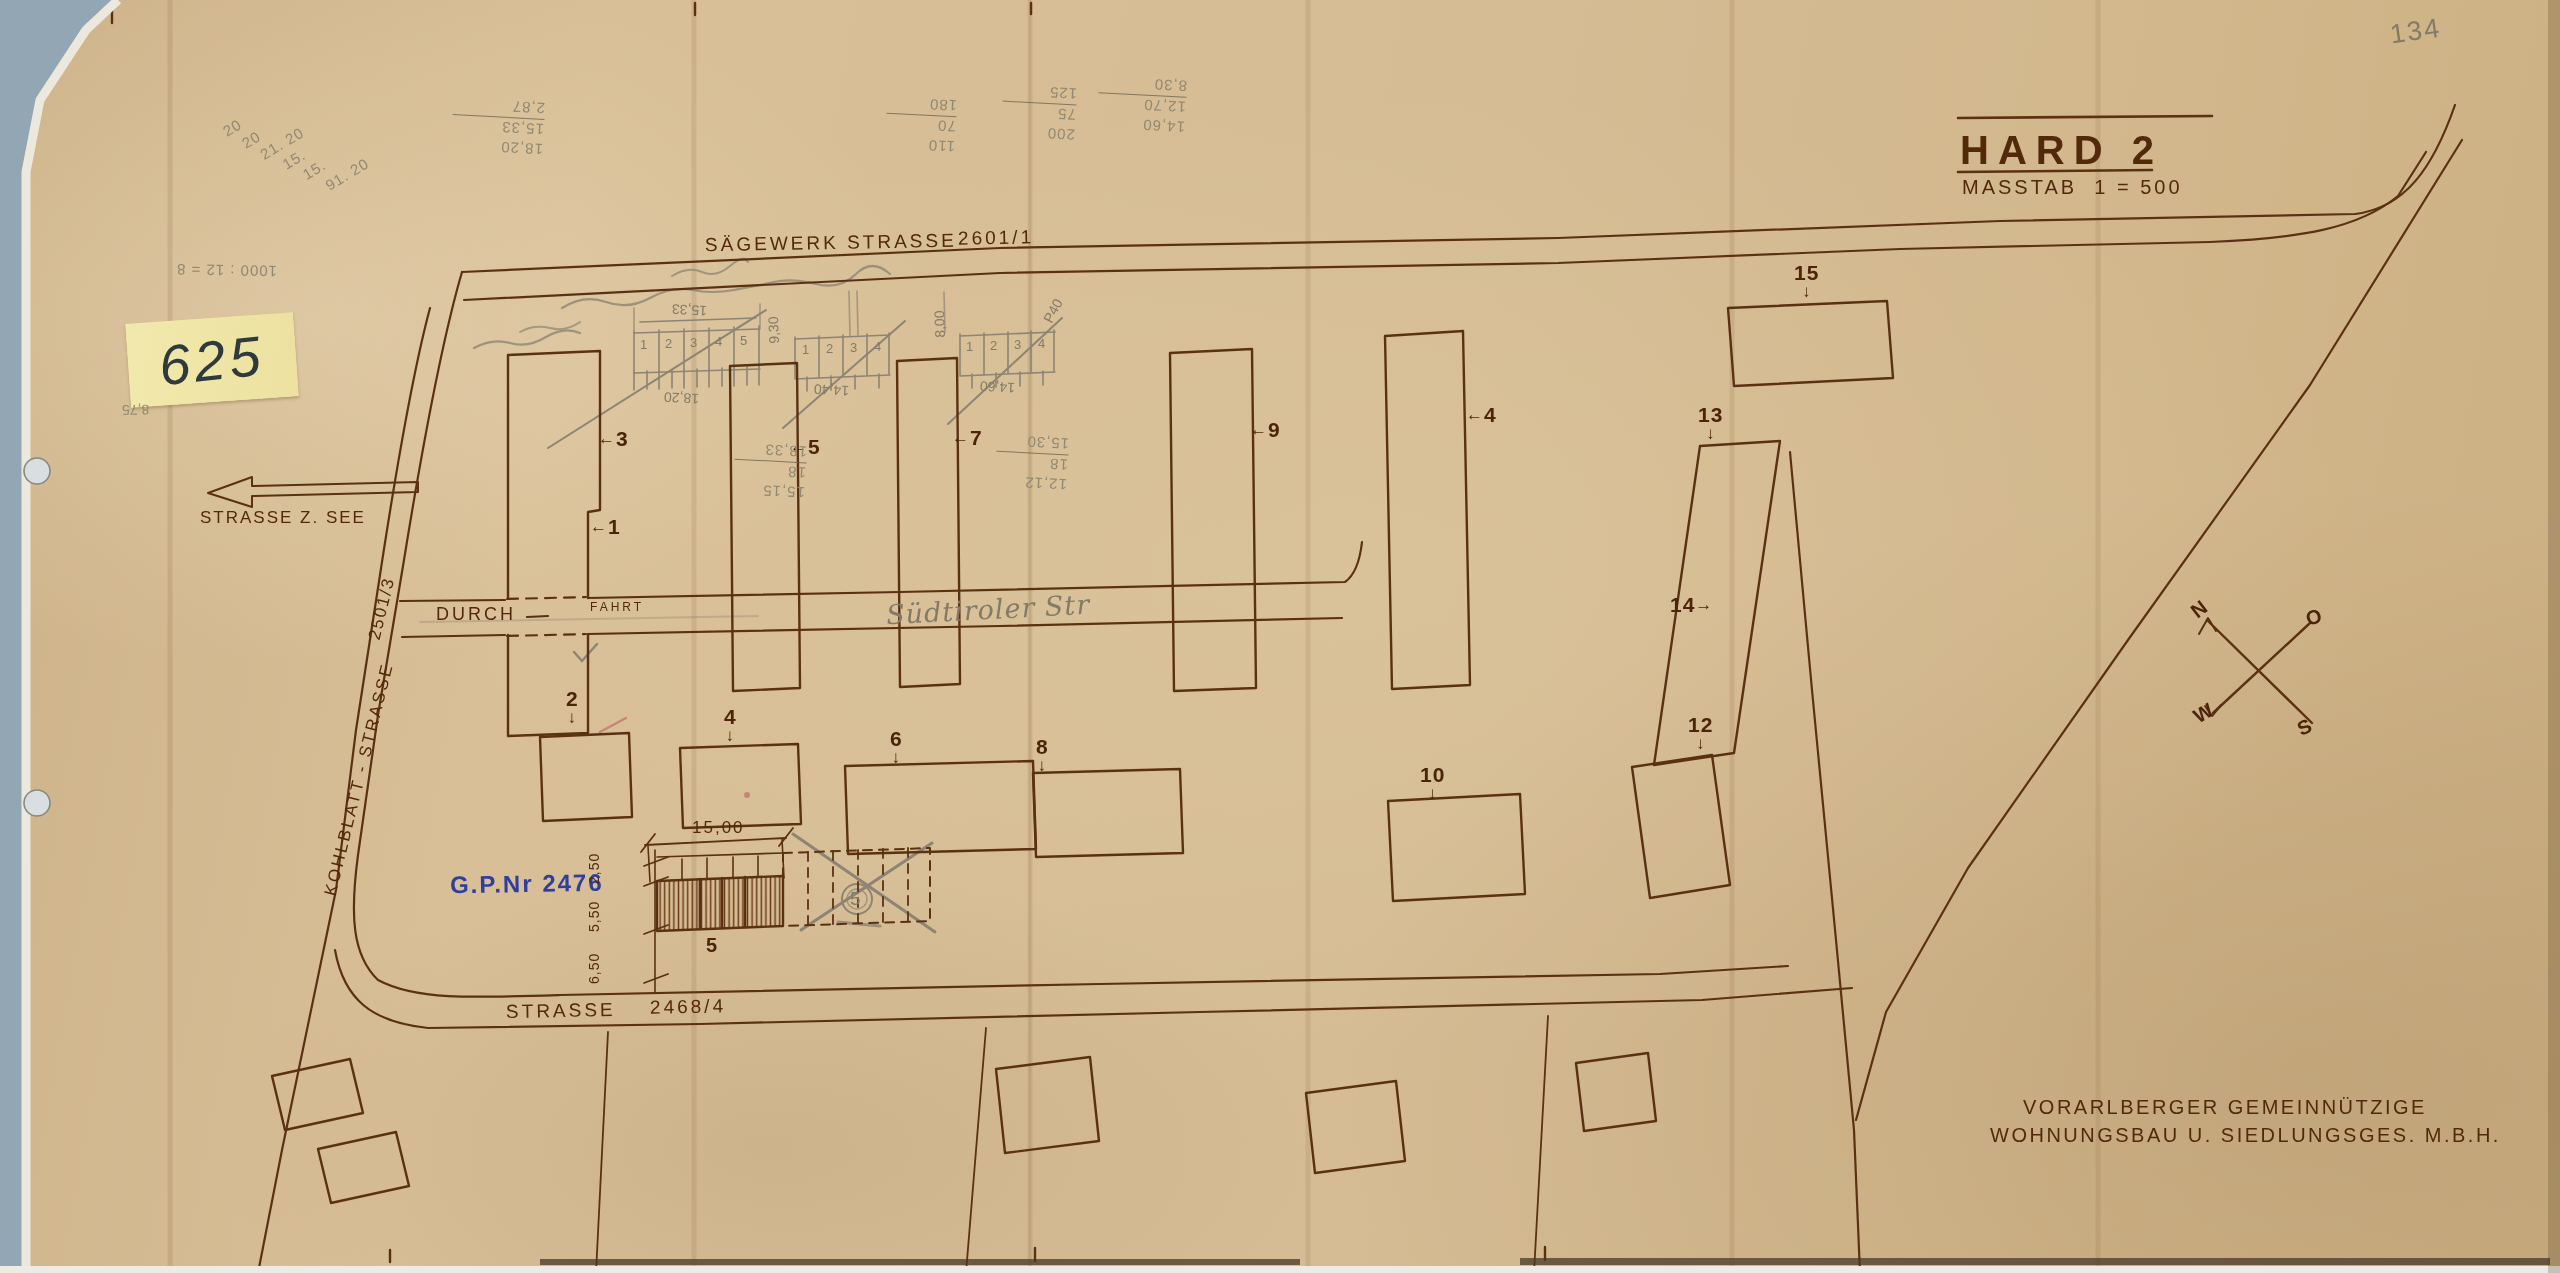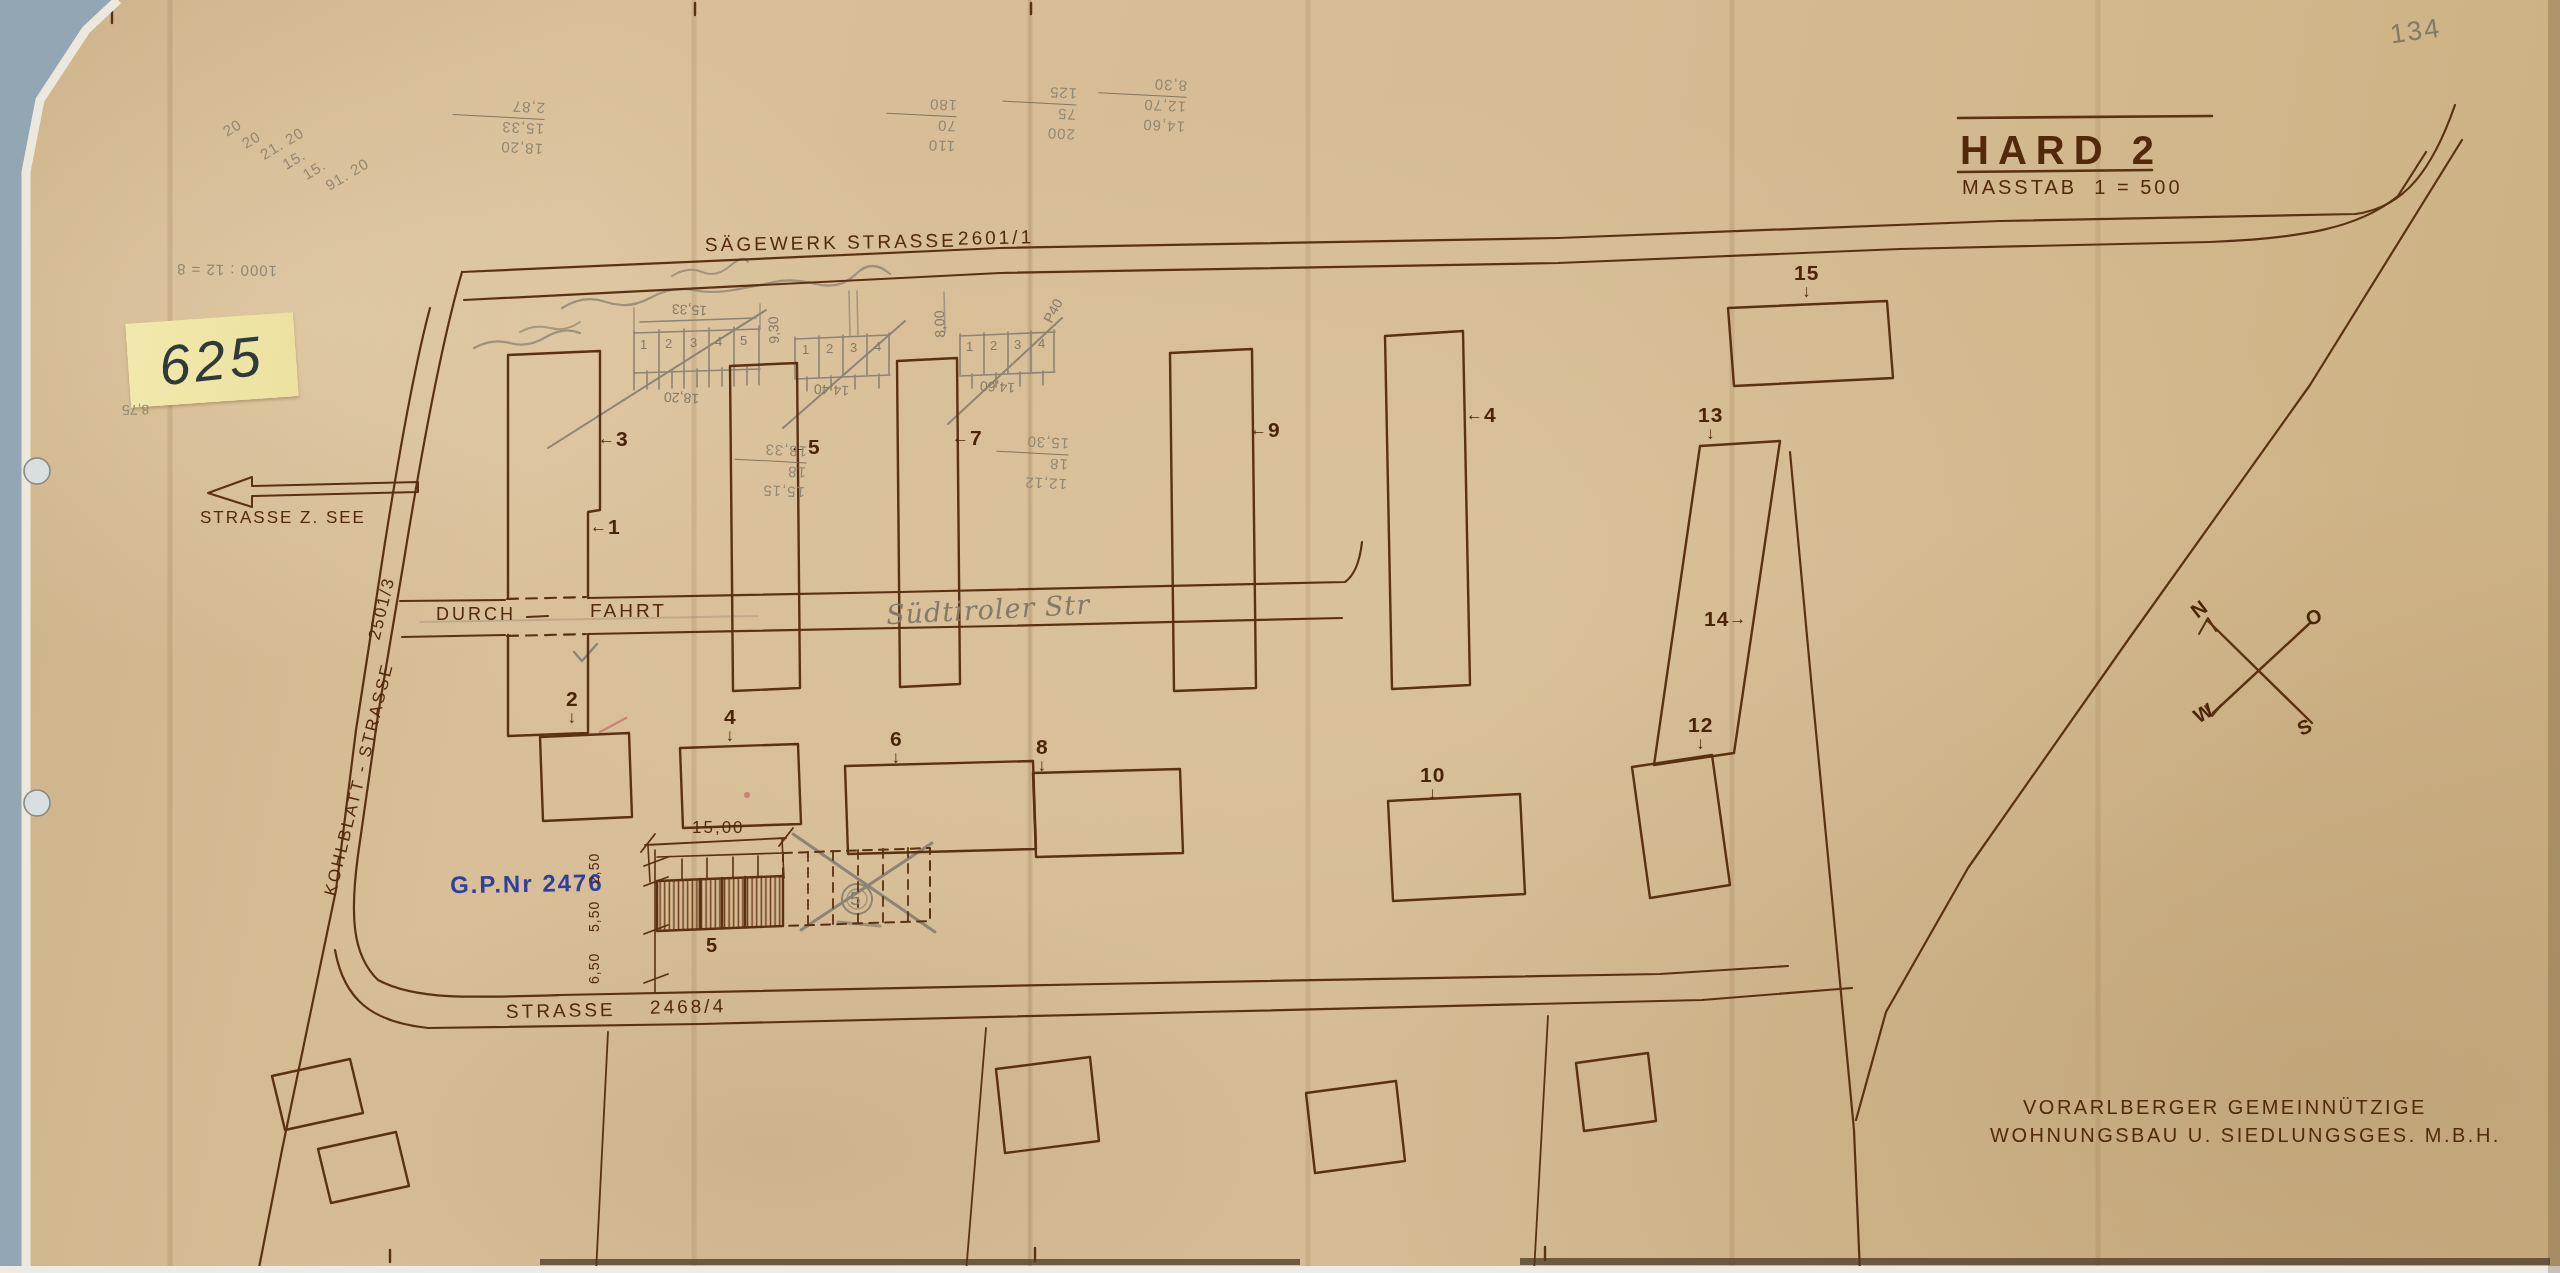--- a/index.html
+++ b/index.html
@@ -247,21 +247,21 @@
   <span class="num">625</span>
 </div>
 
 <div class="t ink hand" style="left:705px;top:232px;transform:rotate(-1deg);">SÄGEWERK STRASSE</div>
 <div class="t ink hand" style="left:958px;top:227px;transform:rotate(-1deg);">2601/1</div>
 <div class="t ink" style="left:340px;top:878px;font-size:17px;letter-spacing:2.5px;transform:rotate(-76deg);transform-origin:0 100%;">KOHLBLATT - STRASSE</div>
 <div class="t ink" style="left:384px;top:622px;font-size:17px;letter-spacing:2px;transform:rotate(-76deg);transform-origin:0 100%;">2501/3</div>
 <div class="t ink hand" style="left:506px;top:1000px;transform:rotate(-1deg);">STRASSE</div>
 <div class="t ink hand" style="left:650px;top:996px;transform:rotate(-1deg);">2468/4</div>
 <div class="t ink" style="left:436px;top:604px;font-size:18px;letter-spacing:3px;">DURCH</div>
-<div class="t ink" style="left:590px;top:600px;font-size:19px;letter-spacing:3px;">FAHRT</div>
+<div class="t ink" style="left:590px;top:600px;font-size:12px;letter-spacing:3px;">FAHRT</div>
 <div class="t pencil cursive" style="left:886px;top:594px;font-size:27px;transform:rotate(-3deg);letter-spacing:1px;">Südtiroler Str</div>
 
 <div class="t ink" style="left:200px;top:508px;font-size:17px;letter-spacing:2px;">STRASSE Z. SEE</div>
 
 <div class="t ink2" style="left:2192px;top:598px;font-size:20px;transform:rotate(-38deg);">N</div>
 <div class="t ink2" style="left:2306px;top:606px;font-size:20px;transform:rotate(-15deg);">O</div>
 <div class="t ink2" style="left:2298px;top:716px;font-size:20px;transform:rotate(-25deg);">S</div>
 <div class="t ink2" style="left:2194px;top:702px;font-size:20px;transform:rotate(-30deg);">W</div>
 
 <div class="t ink2 blabel row" style="left:590px;top:516px;">
@@ -309,21 +309,21 @@
       <span>4</span>
     </div>
 <div class="t ink2 blabel col" style="left:1688px;top:714px;">
       <span>12</span>
       <span class="ar">↓</span>
     </div>
 <div class="t ink2 blabel col" style="left:1698px;top:404px;">
       <span>13</span>
       <span class="ar">↓</span>
     </div>
-<div class="t ink2 blabel row" style="left:1670px;top:608px;margin-left:34px;">
+<div class="t ink2 blabel row" style="left:1670px;top:594px;">
       <span>14</span>
       <span class="ar">→</span>
     </div>
 <div class="t ink2 blabel col" style="left:1794px;top:262px;">
       <span>15</span>
       <span class="ar">↓</span>
     </div>
 
 <div class="t blue" style="left:450px;top:870px;font-size:24px;font-weight:bold;letter-spacing:2px;transform:rotate(-1deg);">G.P.Nr 2476</div>
 <div class="t ink" style="left:692px;top:818px;font-size:17px;letter-spacing:2px;">15,00</div>

